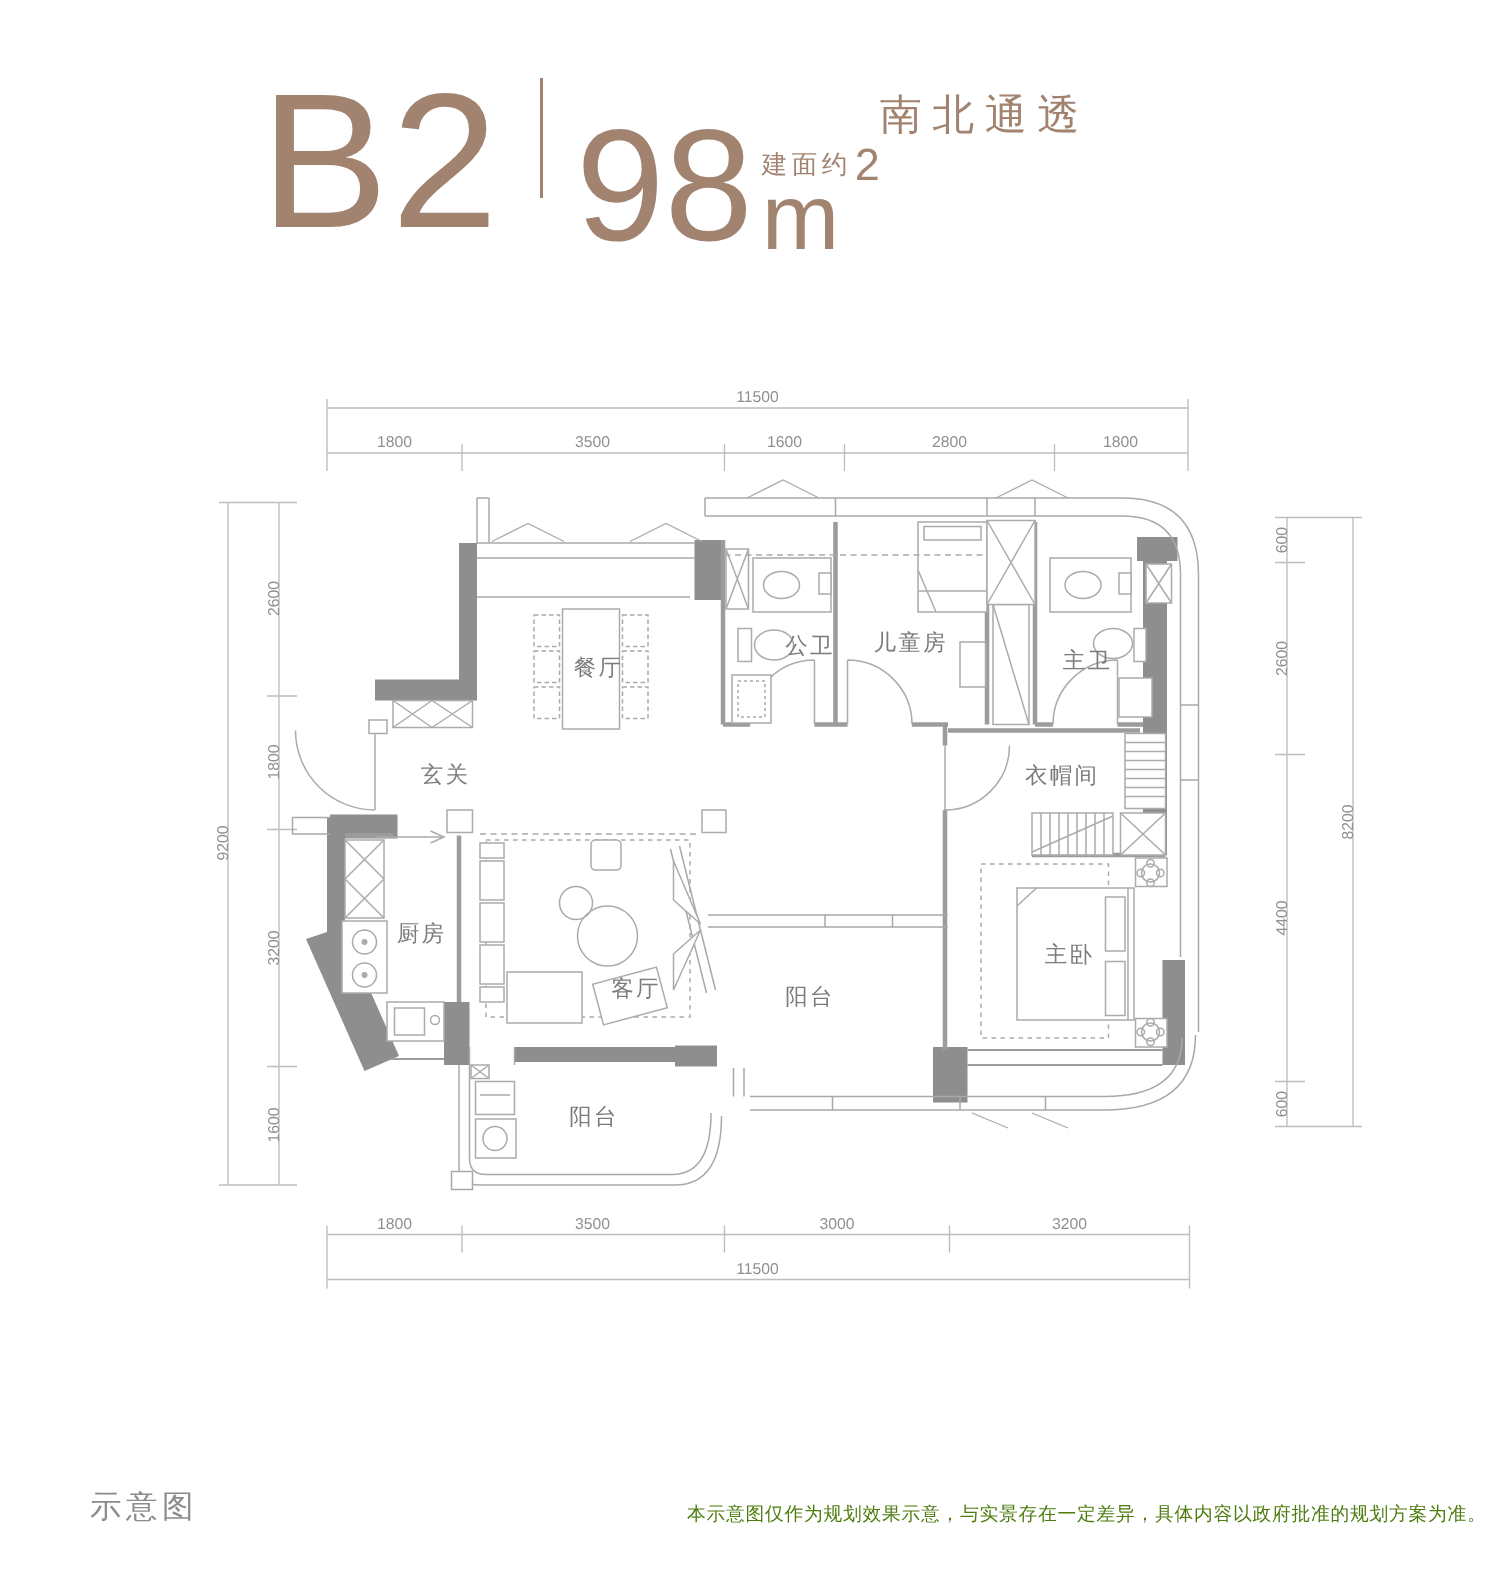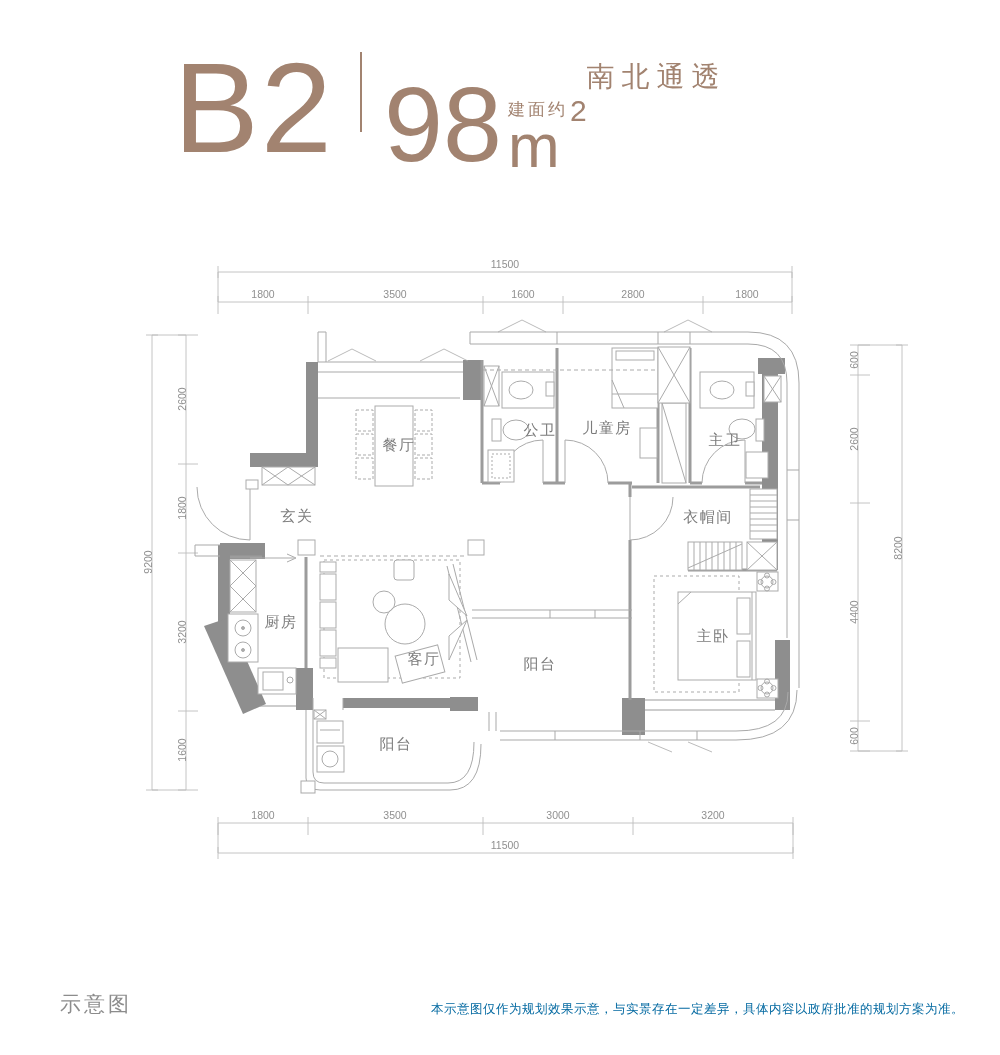--- a/index.html
+++ b/index.html
@@ -16,21 +16,21 @@
   .area-unit-block{display:flex;flex-direction:column;align-items:flex-start;margin-left:6px;}
   .prefix-row{display:flex;align-items:flex-end;margin-top:46px;}
   .area-prefix{font-size:17px;letter-spacing:3px;margin-top:6px;}
   .area-sup{font-size:30px;line-height:0.7;font-weight:300;margin-left:2px;}
   .area-m{font-size:62px;line-height:0.72;font-weight:300;margin-top:3px;}
   .subtitle{font-size:28px;letter-spacing:7px;margin-top:12px;font-family:Liberation Mono, monospace;}
   
   .plan{position:absolute;top:0;left:0;}
   
   .caption{position:absolute;left:60px;top:990px;font-size:21px;color:#8c8c8c;letter-spacing:3px;text-align:center;}
-  .disclaimer{position:absolute;right:36px;top:1001px;font-size:12.5px;color:#0369a1;letter-spacing:0.5px;}
+  .disclaimer{position:absolute;right:9px;top:1001px;font-size:12.5px;color:#4d7c0f;letter-spacing:0.5px;}
   svg text{font-family:"Liberation Sans","DejaVu Sans",sans-serif;}
   .dim-t{font-size:10.5px;fill:#909090;}
   .room-t{font-size:15px;fill:#7c7c7c;letter-spacing:1.5px;}
 </style>
 </head>
 <body>
 
 <div class="header">
   <div class="unit-name">B2</div>
   <div class="header-divider"></div>

